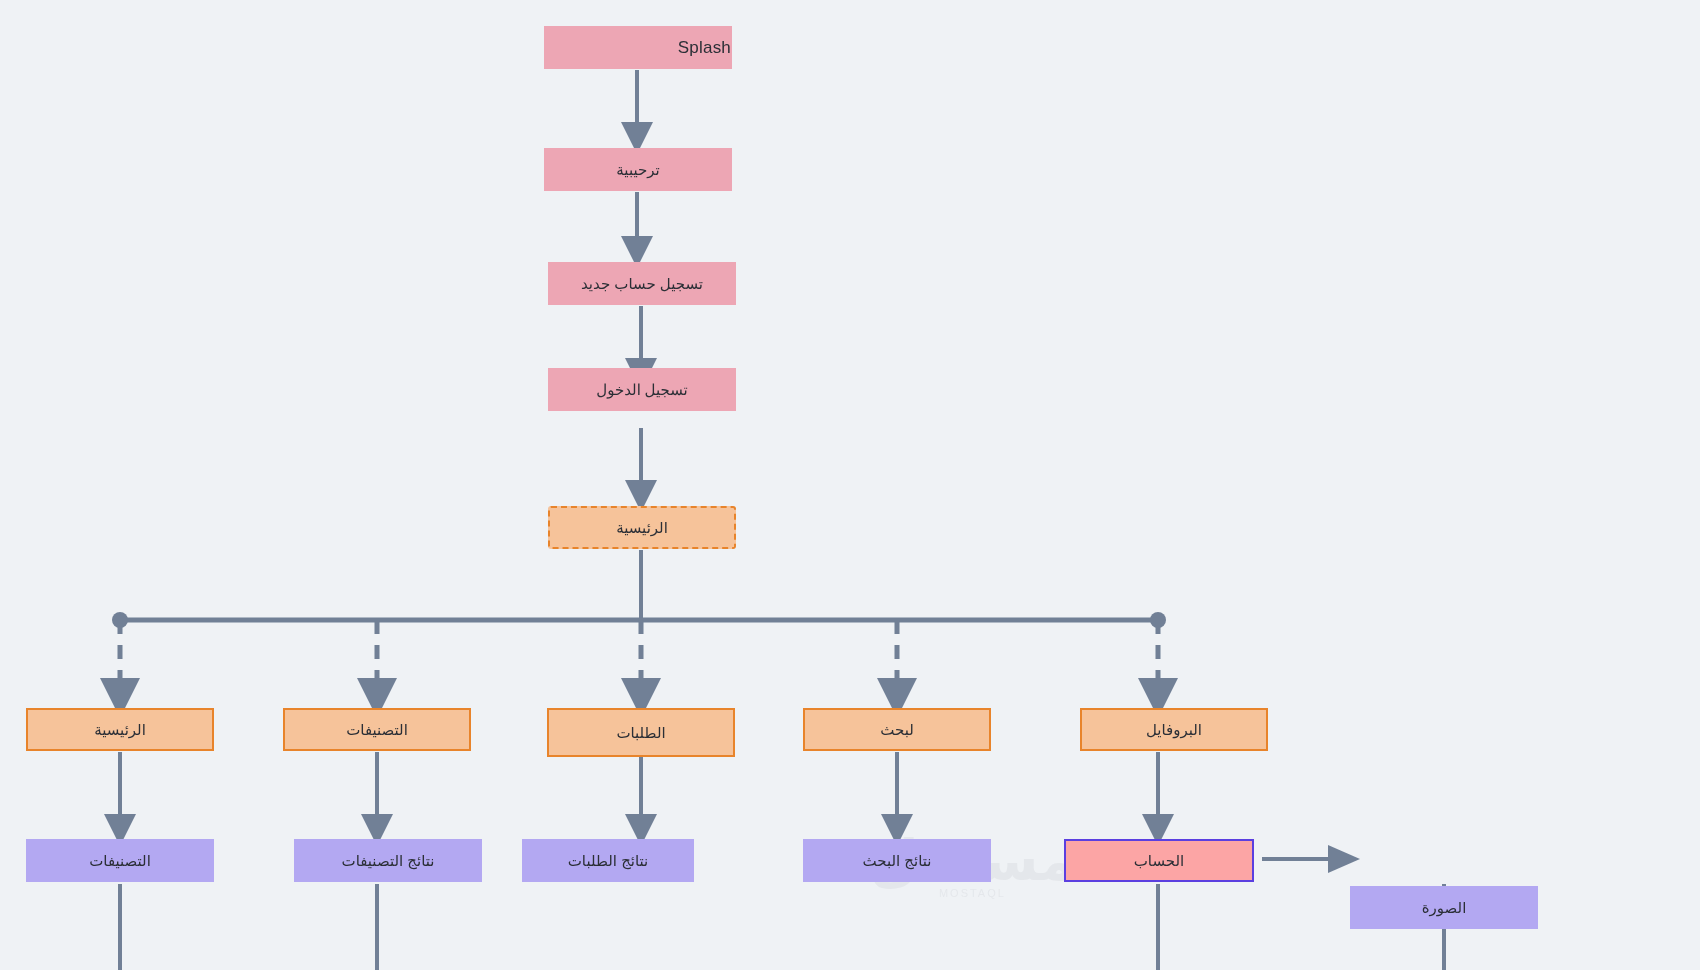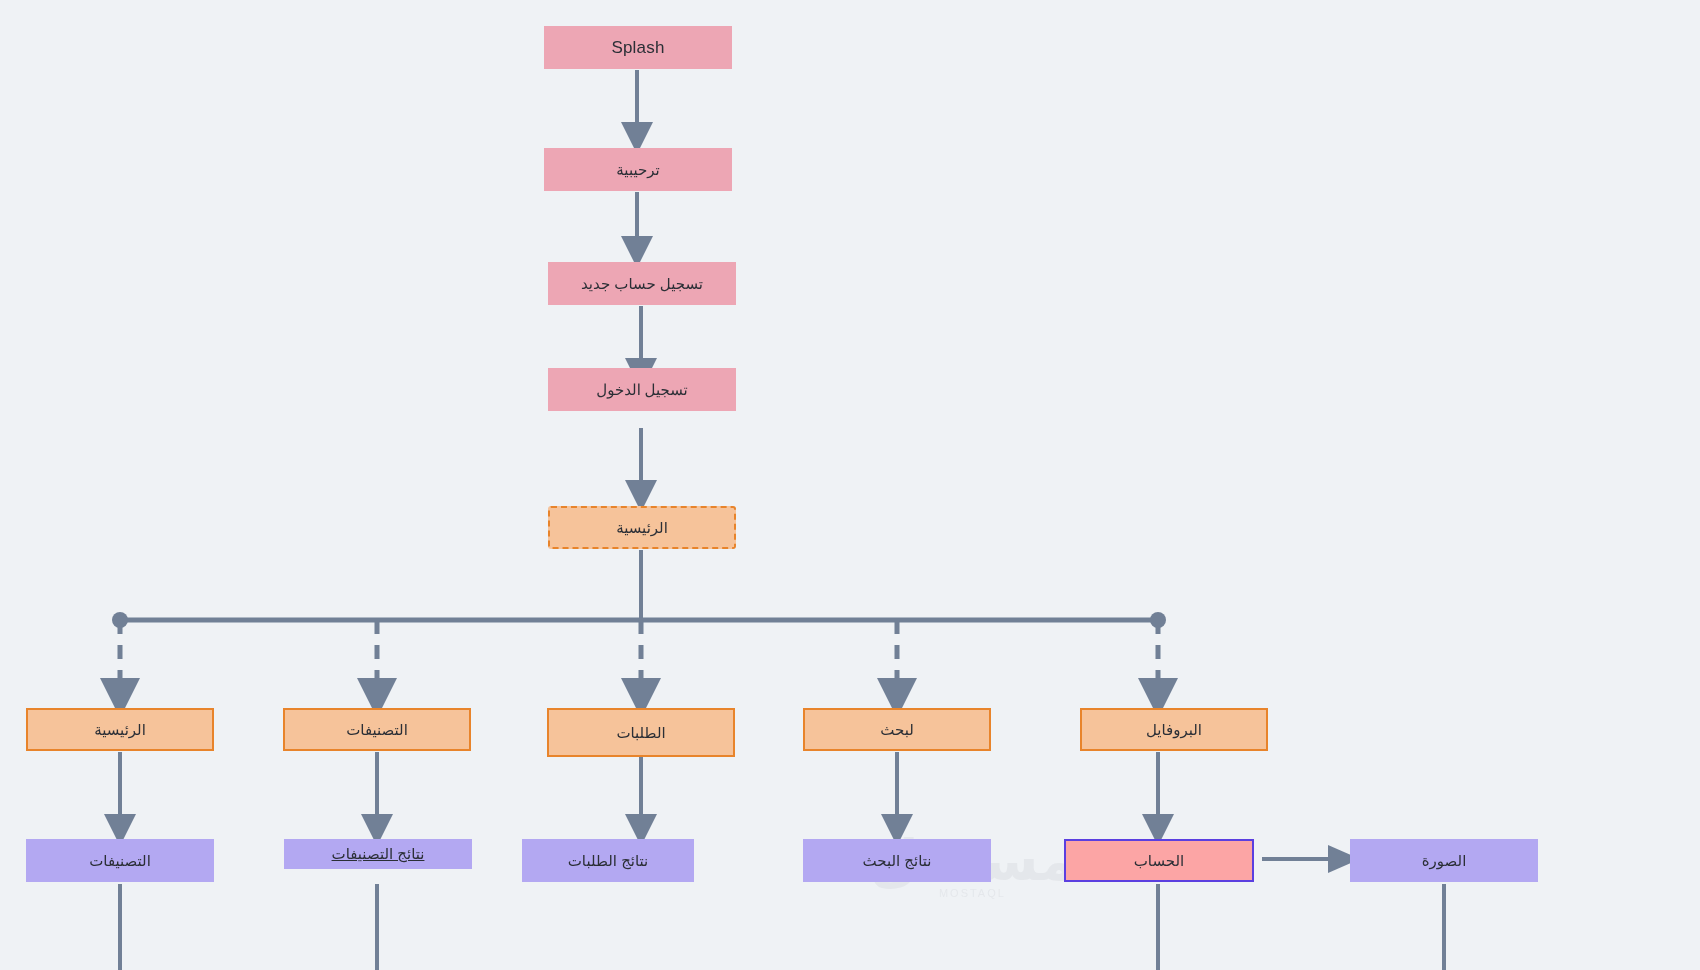--- a/index.html
+++ b/index.html
@@ -47,21 +47,21 @@
     border-radius: 3px;
   }
   .node.purple {
     background: #b3a8f2;
     border: 1px solid #b3a8f2;
   }
   .node.purple-outlined {
     background: #fca5a5;
     border: 2px solid #5b3fe0;
   }
-  .node.latin { direction: ltr; font-size: 17px; }
+  .node.latin { direction: ltr; font-size: 17px; justify-content: flex-end; }
 
   svg.edges {
     position: absolute;
     left: 0; top: 0;
     width: 1700px;
     height: 970px;
     z-index: 1;
     pointer-events: none;
   }
   .watermark {
@@ -175,33 +175,33 @@
   </div>
 
   <div class="node orange" style="left:1064px; top:708px; width:188px; height:43px;margin-left:16px;">
     <span>البروفايل</span>
   </div>
 
   <div class="node purple" style="left:26px; top:839px; width:188px; height:43px;">
     <span>التصنيفات</span>
   </div>
 
-  <div class="node purple" style="left:284px; top:839px; width:188px; height:30px;text-decoration:underline;">
+  <div class="node purple" style="left:294px; top:839px; width:188px; height:43px;">
     <span>نتائج التصنيفات</span>
   </div>
 
   <div class="node purple" style="left:522px; top:839px; width:172px; height:43px;">
     <span>نتائج الطلبات</span>
   </div>
 
   <div class="node purple" style="left:803px; top:839px; width:188px; height:43px;">
     <span>نتائج البحث</span>
   </div>
 
   <div class="node purple-outlined" style="left:1064px; top:839px; width:190px; height:43px;">
     <span>الحساب</span>
   </div>
 
-  <div class="node purple" style="left:1350px; top:839px; width:188px; height:43px;">
+  <div class="node purple" style="left:1350px; top:886px; width:188px; height:43px;">
     <span>الصورة</span>
   </div>
 
 </div>
 
 </body></html>

